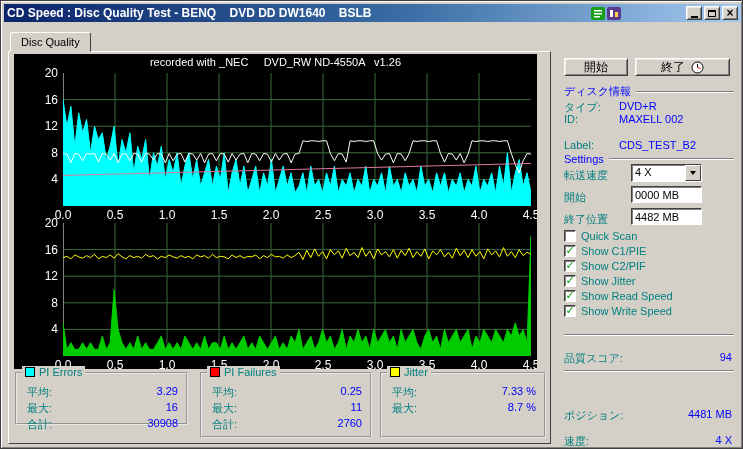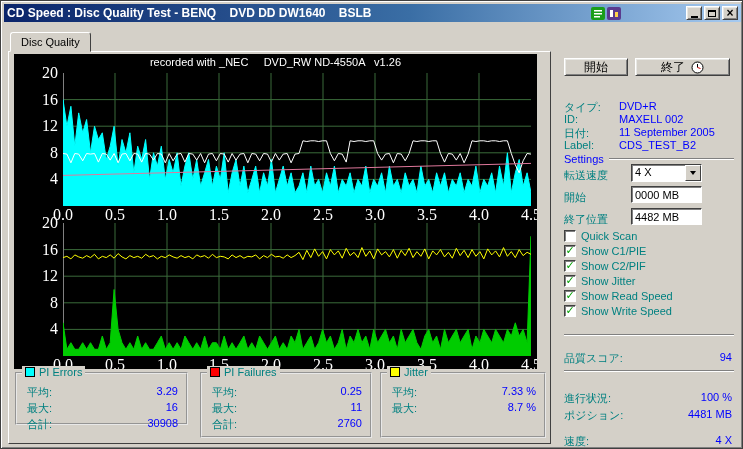--- a/index.html
+++ b/index.html
@@ -23,21 +23,21 @@
   .client{position:absolute;left:3px;top:21px;width:737px;height:425px;background:#d4d0c8;}
   .tab{position:absolute;left:6px;top:10px;height:20px;padding:3px 10px 0;background:#d4d0c8;
        border:1px solid;border-color:#ffffff #404040 #d4d0c8 #ffffff;border-radius:3px 3px 0 0;
        font-size:11px;color:#000;z-index:3;}
   .tabpage{position:absolute;left:4px;top:29px;width:543px;height:393px;background:#d4d0c8;
            border:1px solid;border-color:#ffffff #404040 #404040 #ffffff;z-index:1;}
   
   #chart-region{position:absolute;left:10px;top:32px;width:523px;height:315px;background:#000;overflow:hidden;z-index:2;}
   .chart-title{position:absolute;top:2px;left:0;right:0;text-align:center;color:#fff;font-size:11px;white-space:pre;}
   .plot{position:absolute;left:49px;}
-  .axis-label{position:absolute;color:#ffffff;font-size:16px;line-height:12px;font-family:Liberation Serif, serif;}
+  .axis-label{position:absolute;color:#ffffff;font-size:12px;line-height:12px;}
   .ylab{left:0;width:44px;text-align:right;}
   .xlab{width:28px;text-align:center;}
   
   .groupbox{position:absolute;border:2px groove #e8e8e8;background:#d4d0c8;z-index:2;}
   .gb-title{position:absolute;top:-8px;left:5px;background:#d4d0c8;display:flex;align-items:center;gap:4px;
             padding:0 3px;font-size:11px;color:#008080;white-space:nowrap;}
   .swatch{width:10px;height:10px;border:1px solid #000;display:inline-block;}
   .gb-row{position:absolute;left:10px;right:8px;display:flex;justify-content:space-between;
           font-size:11px;color:#008080;white-space:nowrap;}
   .gb-value{color:#0000ff;}
@@ -242,23 +242,26 @@
       </button>
       <button class="push-btn" style="left:74px;top:3px;width:95px;height:18px">
         <span>終了</span>
         <svg width="13" height="13">
             <circle cx="6.5" cy="6.5" r="5.5" fill="#fff" stroke="#000"></circle>
             <line x1="6.5" y1="6.5" x2="6.5" y2="3" stroke="#000"></line>
             <line x1="6.5" y1="6.5" x2="9.5" y2="7.5" stroke="#c00"></line>
           </svg>
       </button>
 
+      <div class="sec-h" style="top:29px">
+        <span>ディスク情報</span>
+          <span class="rule"></span>
+      </div>
       <div class="info-row" style="top:45px"><span>タイプ:</span><span class="val">DVD+R</span></div>
       <div class="info-row" style="top:58px"><span>ID:</span><span class="val">MAXELL 002</span></div>
-      <div class="info-row" style="top:71px"><span>日付:</span><span class="val">11 September 2005</span></div>
       <div class="info-row" style="top:84px"><span>Label:</span><span class="val">CDS_TEST_B2</span></div>
 
       <div class="sec-h" style="top:98px">
         <span>Settings</span>
           <span class="rule"></span>
       </div>
 
       <span class="setting-label" style="top:113px">転送速度</span>
       <div class="combo" style="left:70px;top:109px;width:71px;height:18px">
         <span class="combo-text">4 X</span>
@@ -310,24 +313,20 @@
 
       <div class="hline" style="top:279px"></div>
 
       <div class="status-row" style="top:296px">
         <span>品質スコア:</span>
         <span class="val">94</span>
       </div>
 
       <div class="hline" style="top:315px"></div>
 
-      <div class="status-row" style="top:336px">
-        <span>進行状況:</span>
-        <span class="val">100 %</span>
-      </div>
       <div class="status-row" style="top:353px">
         <span>ポジション:</span>
         <span class="val">4481 MB</span>
       </div>
       <div class="status-row" style="top:379px">
         <span>速度:</span>
         <span class="val">4 X</span>
       </div>
 
     </div>

